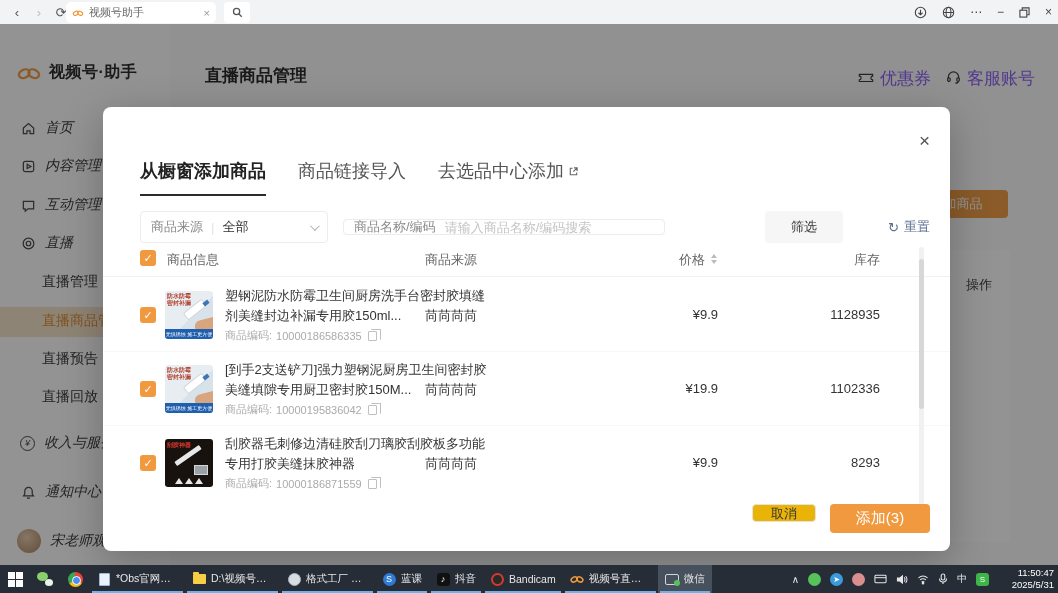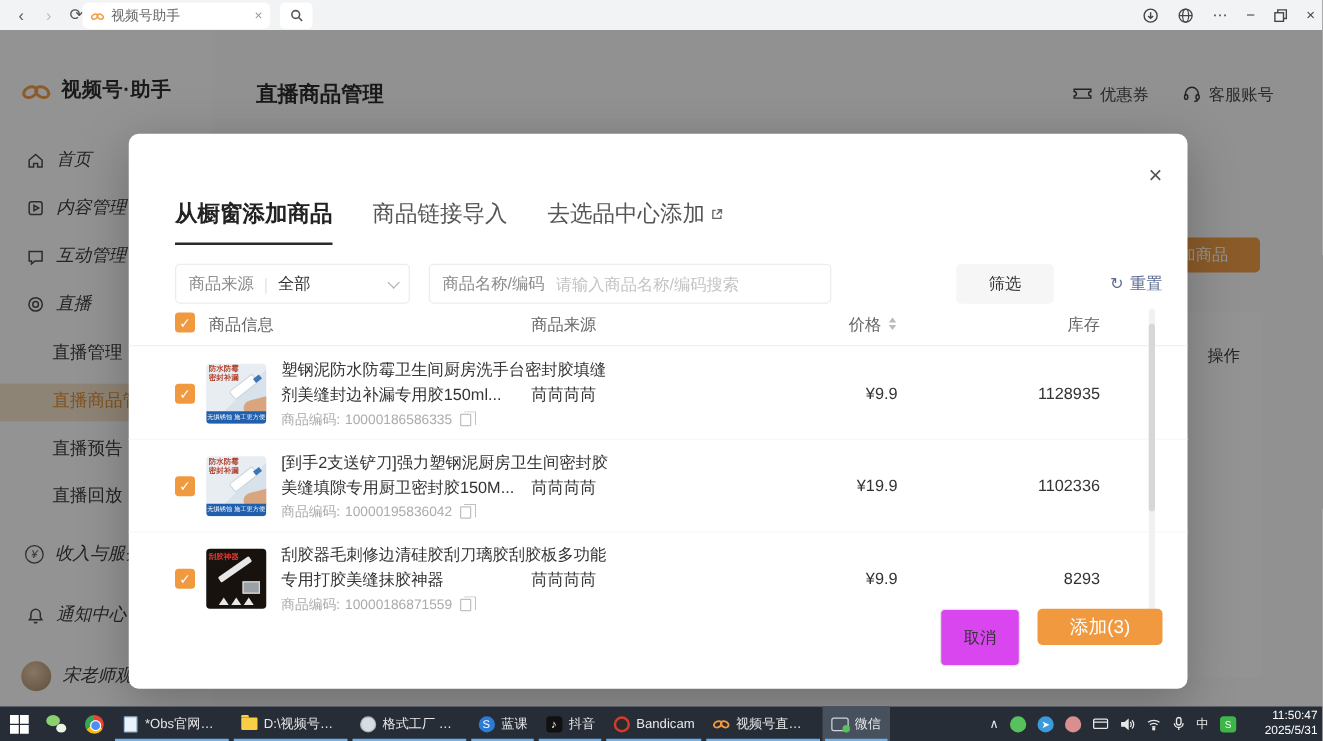--- a/index.html
+++ b/index.html
@@ -25,41 +25,41 @@
   .logo-text{font-size:16px;font-weight:bold;color:#242424;letter-spacing:.5px;}
   .side-item{position:absolute;left:20px;display:flex;align-items:center;gap:9px;font-size:14px;color:#333;cursor:pointer;font-style:italic;}
   .side-sub{position:absolute;left:42px;font-size:14px;color:#333;cursor:pointer;}
   .side-active-bg{position:absolute;left:0;top:283px;width:170px;height:30px;background:#F6E4C8;}
   .side-sub.active{color:#DD8A2E;}
   .avatar{width:24px;height:24px;border-radius:50%;background:radial-gradient(circle at 40% 35%,#e8cbaa,#a5815f);}
   .icon16{width:16px;height:16px;display:flex;align-items:center;justify-content:center;}
   .yen-circle{width:15px;height:15px;border:1.4px solid #444;border-radius:50%;font-size:9px;color:#444;display:flex;align-items:center;justify-content:center;}
 
   .page-title{position:absolute;left:205px;top:40px;font-size:17px;font-weight:600;color:#222;}
-  .hdr-link{position:absolute;top:43px;display:flex;align-items:center;gap:6px;font-size:13px;color:#404040;cursor:pointer;}
+  .hdr-link{position:absolute;top:43px;display:flex;align-items:center;gap:6px;font-size:17px;color:#8b5cf6;cursor:pointer;}
   .bg-card{position:absolute;left:188px;top:226px;width:822px;height:292px;background:#fff;border-radius:4px;}
   .bg-action{position:absolute;left:966px;top:252px;font-size:13px;color:#333;}
   .add-btn{position:absolute;left:905px;top:166px;width:103px;height:28px;background:var(--accent);border-radius:4px;color:#fff;font-size:13px;display:flex;align-items:center;justify-content:center;cursor:pointer;}
 
   .dim{position:absolute;inset:0;background:var(--dim);}
 
   
   .modal{position:absolute;left:103px;top:83px;width:847px;height:444px;background:#fff;border-radius:8px;box-shadow:0 10px 40px rgba(0,0,0,.25);}
   .m-close{position:absolute;right:20px;top:24px;font-size:19px;color:#555;cursor:pointer;line-height:1;}
   .m-tabs{position:absolute;left:37px;top:52px;display:flex;gap:32px;font-size:18px;color:#555;}
   .m-tab{cursor:pointer;display:flex;align-items:center;gap:4px;padding-bottom:13px;position:relative;}
   .m-tab.active{color:#222;font-weight:bold;}
   .m-tab.active:after{content:"";position:absolute;left:0;right:0;bottom:0;height:2px;background:#2b2b2b;}
   .f-row{position:absolute;left:37px;top:104px;display:flex;align-items:center;}
   .f-select{width:188px;height:32px;border:1px solid #ececec;border-radius:4px;display:flex;align-items:center;padding:0 10px;font-size:13px;cursor:pointer;background:#fff;}
   .f-select .lbl{color:#8a8a8a;}
   .f-sep{color:#e4e4e4;margin:0 8px;}
   .f-select .val{color:#333;}
   .chev{margin-left:auto;width:7px;height:7px;border-right:1.4px solid #b0b0b0;border-bottom:1.4px solid #b0b0b0;transform:rotate(45deg) translateY(-2px);}
-  .f-input{margin-left:15px;width:322px;height:32px;border:1px solid #ececec;border-radius:4px;display:flex;align-items:center;padding:0 10px;font-size:13px;background:#fff;}
+  .f-input{margin-left:15px;width:322px;height:16px;border:1px solid #ececec;border-radius:4px;display:flex;align-items:center;padding:0 10px;font-size:13px;background:#fff;}
   .f-input .lbl{color:#8a8a8a;white-space:nowrap;}
   .f-input input{border:none;outline:none;flex:1;font-size:13px;margin-left:9px;color:#333;background:transparent;font-family:inherit;}
   .f-input input::placeholder{color:#c4c4c4;}
   .f-filter{margin-left:100px;width:78px;height:32px;background:#f6f6f7;border-radius:4px;border:none;font-size:13px;color:#333;cursor:pointer;font-family:inherit;}
   .f-reset{margin-left:45px;display:flex;align-items:center;gap:5px;font-size:13px;color:#5E6D94;cursor:pointer;}
 
   .cb{width:16px;height:16px;border-radius:3px;background:var(--accent);color:#fff;font-size:11px;display:flex;align-items:center;justify-content:center;cursor:pointer;}
   .t-head{position:absolute;left:0;top:140px;width:100%;height:30px;font-size:13px;color:#666;border-bottom:1px solid #f0f0f0;}
   .t-head .cb{position:absolute;left:37px;top:3px;}
   .th-info{position:absolute;left:64px;top:4px;}
@@ -92,21 +92,21 @@
   .scraper{background:#17120e;position:relative;}
   .scraper .rt{position:absolute;left:2px;top:2px;font-size:6px;color:#e0392f;font-weight:bold;}
   .scraper .blade{position:absolute;left:8px;top:14px;width:30px;height:5px;background:#e8e8e8;transform:rotate(-35deg);border-radius:1px;}
   .scraper .ph{position:absolute;right:5px;bottom:12px;width:14px;height:10px;background:#9aa2a8;border:1px solid #d6d6d6;}
   .scraper .tri{position:absolute;bottom:3px;width:0;height:0;border-left:4px solid transparent;border-right:4px solid transparent;border-bottom:6px solid #e8e8e8;}
 
   .m-scroll{position:absolute;left:816px;top:140px;width:5px;height:262px;background:#f1f1f1;border-radius:3px;}
   .m-thumb{position:absolute;left:0;top:12px;width:5px;height:150px;background:#d7d7d7;border-radius:3px;cursor:pointer;}
 
   .m-footer{position:absolute;right:20px;bottom:18px;display:flex;gap:14px;}
-  .btn-cancel{width:64px;height:46px;background:#d946ef;border:1px solid #e3e3e3;border-radius:4px;font-size:13px;color:#333;cursor:pointer;font-family:inherit;}
+  .btn-cancel{width:64px;height:18px;background:#eab308;border:1px solid #e3e3e3;border-radius:4px;font-size:13px;color:#333;cursor:pointer;font-family:inherit;}
   .btn-add{width:100px;height:29px;background:var(--accent);border:none;border-radius:4px;font-size:15px;color:#fff;cursor:pointer;font-family:inherit;}
 
   
   .taskbar{position:absolute;left:0;right:0;bottom:0;height:28px;background:#262d37;display:flex;align-items:stretch;}
   .tb-ic{width:30px;display:flex;align-items:center;justify-content:center;cursor:pointer;}
   .start{display:grid;grid-template-columns:7px 7px;grid-template-rows:7px 7px;gap:1px;}
   .start i{background:#fff;}
   .wxball{position:relative;width:16px;height:14px;}
   .wxball .b1{position:absolute;left:0;top:0;width:11px;height:9px;background:#8ad06e;border-radius:50%;}
   .wxball .b2{position:absolute;right:0;bottom:0;width:8px;height:7px;background:#e9f6e4;border-radius:50%;}

